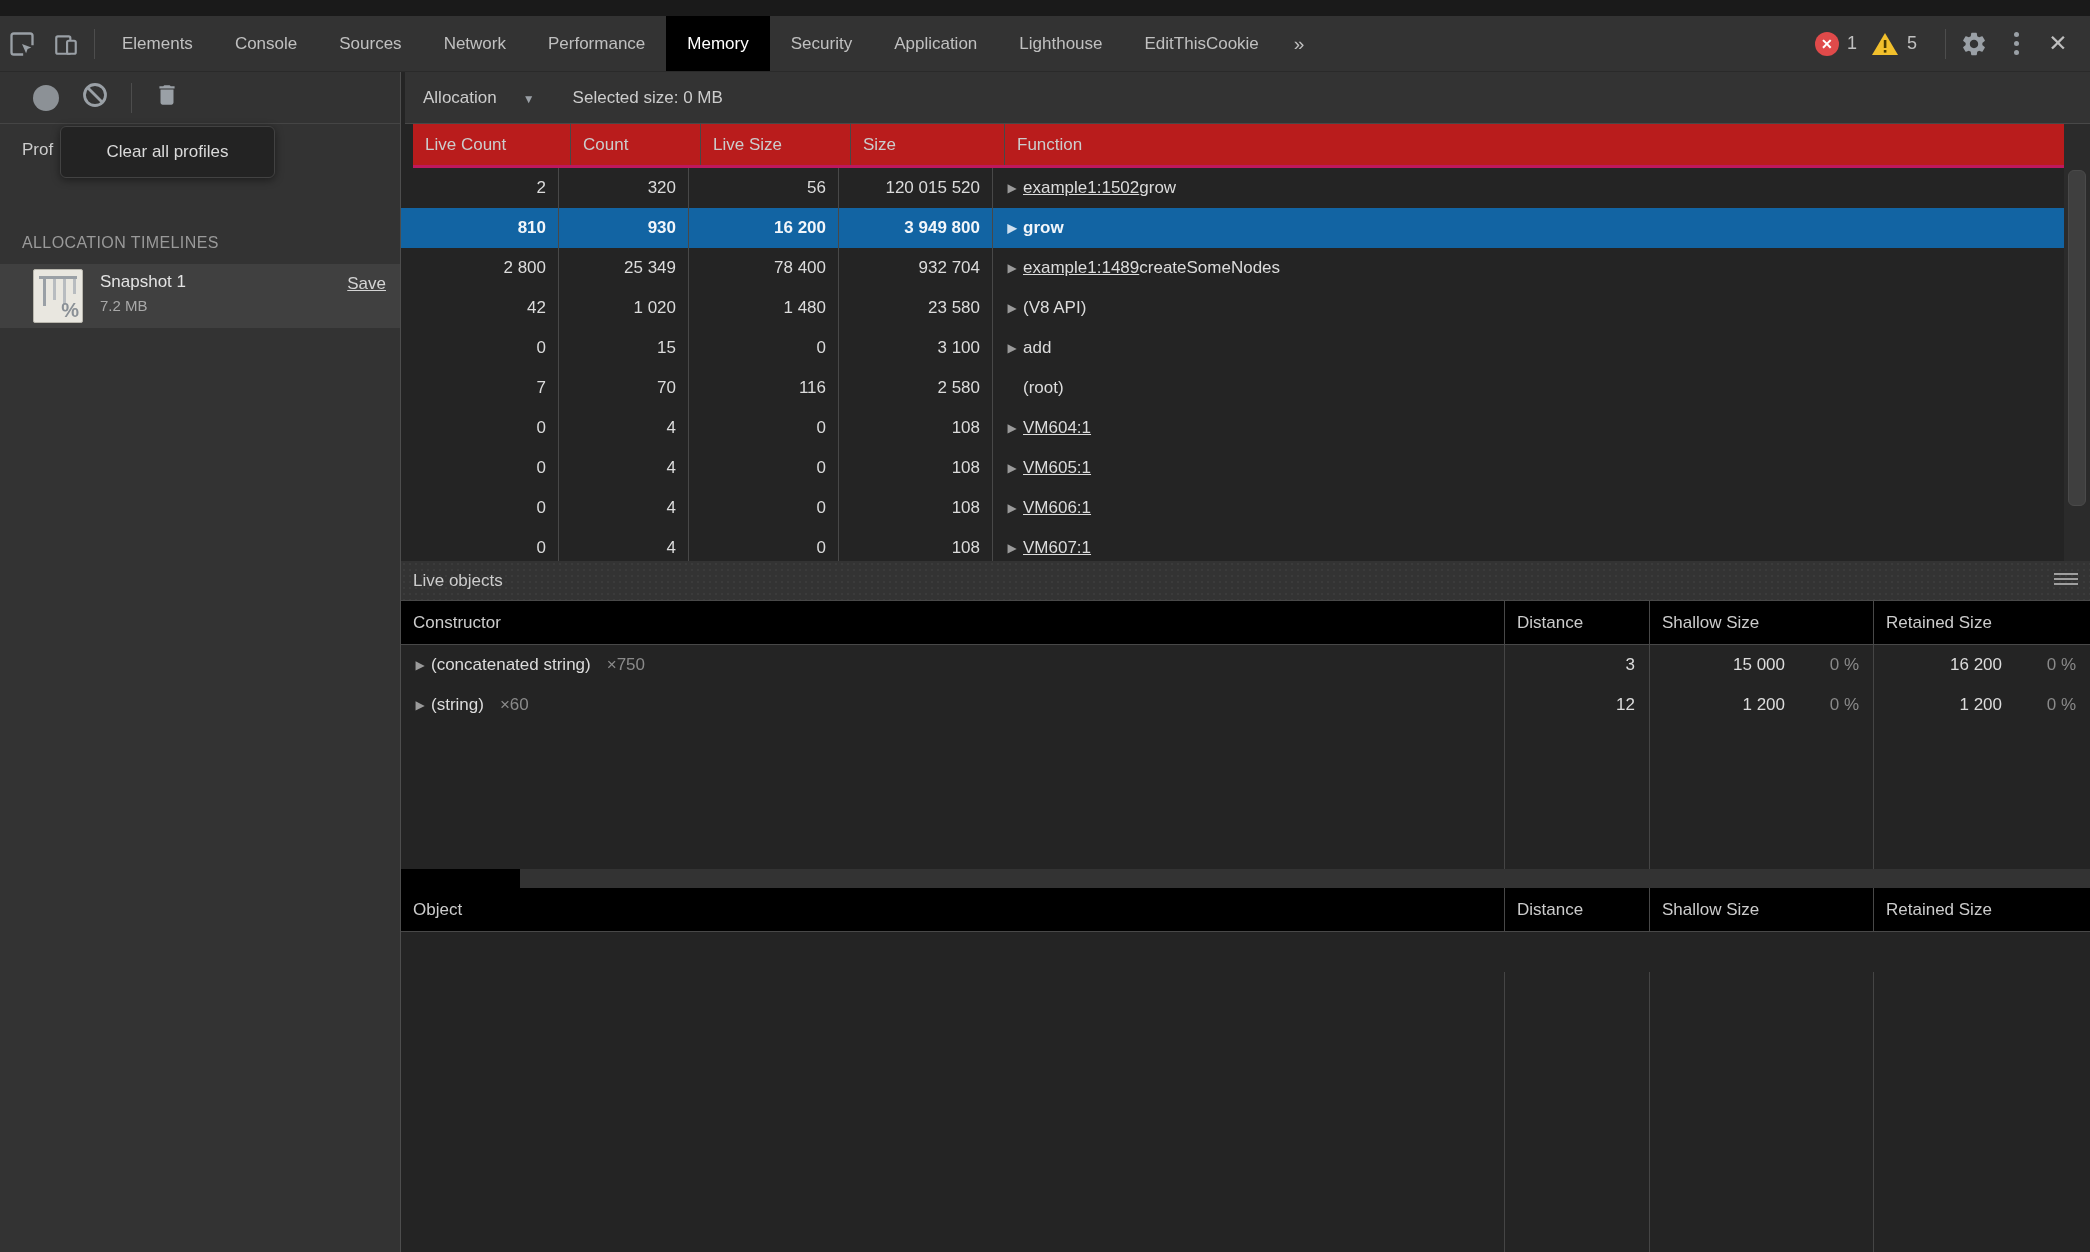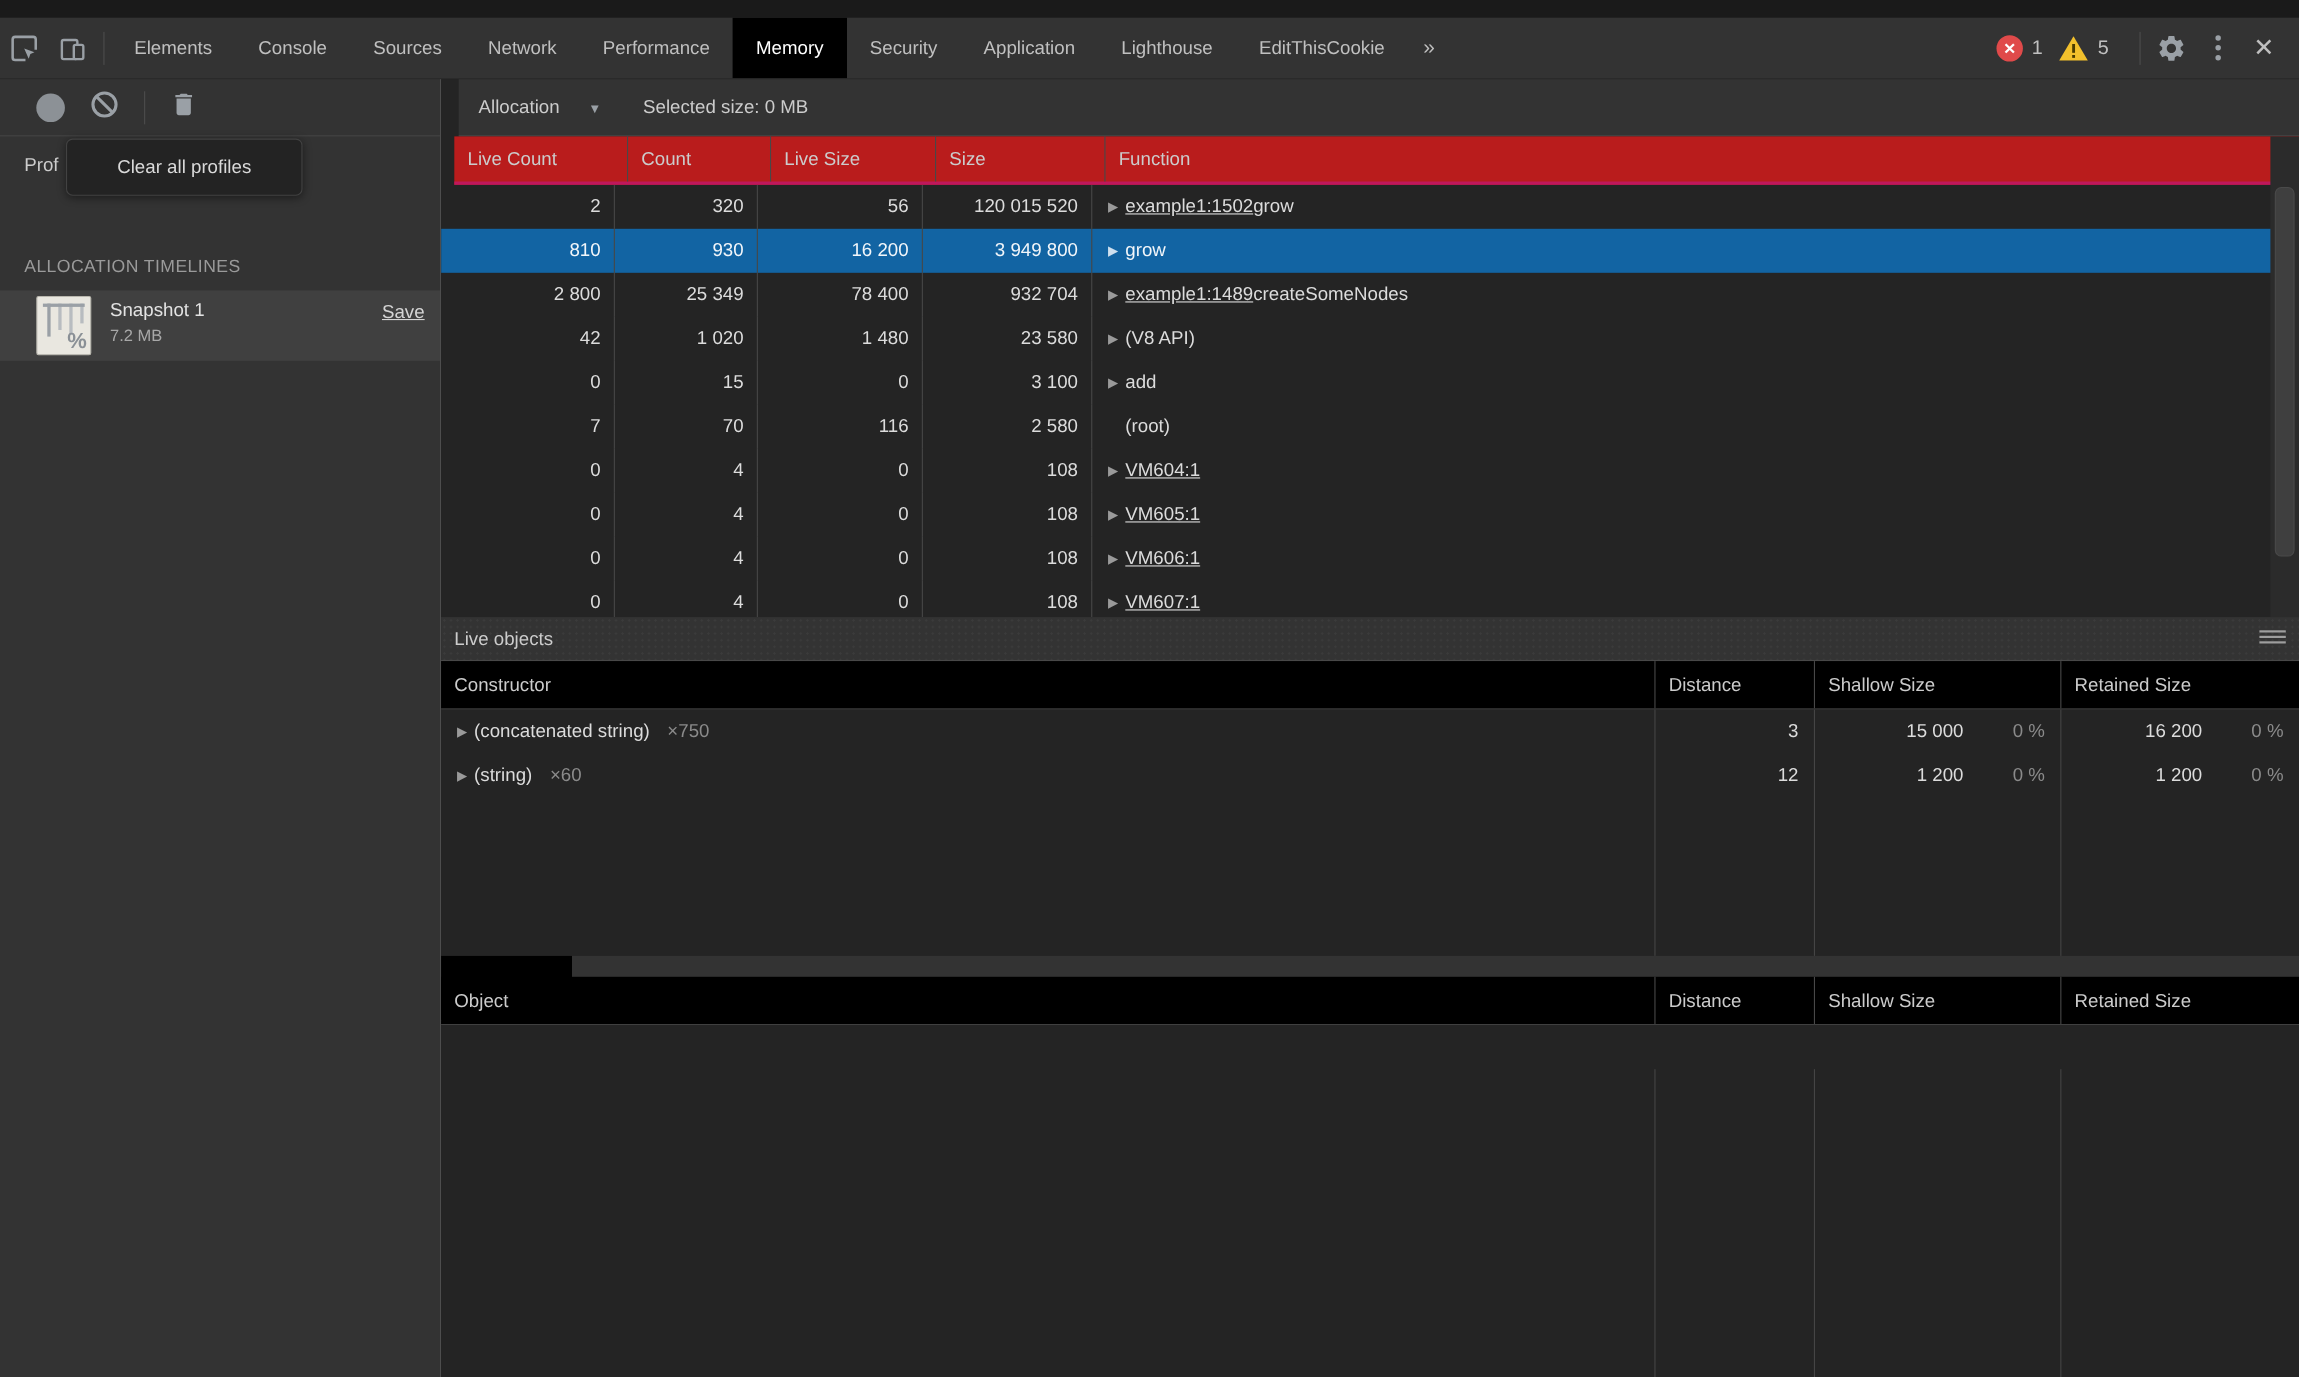--- a/index.html
+++ b/index.html
@@ -75,41 +75,41 @@
       linear-gradient(#b8bcc0,#b8bcc0) 34px 0/3px 60% no-repeat;
   }
   .snap-icon .pct { position:absolute; right:3px; bottom:0px; color:#8a9096; font-size:20px; font-weight:bold; }
   .snap-title { position:absolute; left:100px; top:8px; color:#e3e3e3; }
   .snap-size { position:absolute; left:100px; top:33px; color:#a8a8a8; font-size:15px; }
   .snap-save { position:absolute; right:14px; top:10px; color:#d4d4d4; text-decoration:underline; cursor:pointer; }
 
   
   .main { position:absolute; top:56px; left:401px; right:0; bottom:0; background:#242424; }
   .main-toolbar {
-    position:absolute; top:0; left:16px; right:0; height:52px; background:#333333;
+    position:absolute; top:0; left:4px; right:0; height:52px; background:#333333;
     border-bottom:1px solid #484848; display:flex; align-items:center; padding-left:18px; color:#cccccc;
   }
   .dd-arrow { color:#9aa0a6; font-size:12px; margin:2px 0 0 26px; }
   .sel-size { margin-left:38px; }
 
   
   .grid-header {
     position:absolute; top:52px; left:12px; right:0; height:44px; background:#b91c1c;
     display:grid; grid-template-columns:158px 130px 150px 154px 1fr;
     border-bottom:3px solid #be185d; color:#cccccc;
   }
   .grid-header > div { display:flex; align-items:center; padding-left:12px; border-right:1px solid #484848; cursor:pointer; }
   .grid-header > div:last-child { border-right:none; }
   .grid-body { position:absolute; top:96px; left:0; right:0; height:393px; overflow:hidden; }
   .grow { display:grid; grid-template-columns:158px 130px 150px 154px 1fr; height:40px; cursor:pointer; }
   .grow > div { display:flex; align-items:center; border-right:1px solid #484848; }
   .grow > div:last-child { border-right:none; }
   .grow .num { justify-content:flex-end; padding-right:12px; }
   .grow .fn { padding-left:8px; }
-  .grow.selected { background:#1264a3; color:#f2f6fa; }
+  .grow.selected { background:#1264a3; color:#f2f6fa;font-weight:bold; }
   .tri { display:inline-block; width:22px; color:#9a9a9a; font-size:12px; text-align:center; flex:none; }
   .grow.selected .tri { color:#cfe0ef; }
   .fn a { color:#dcdcdc; text-decoration:underline; cursor:pointer; }
   .fn a:empty, .fn span.rest:empty { display:none; }
   .scrollbar { position:absolute; top:52px; right:0; width:26px; height:437px; background:#2b2b2b; }
   .scroll-thumb { position:absolute; left:4px; right:4px; top:46px; height:336px; background:#3f3f3f; border:1px solid #4a4a4a; border-radius:6px; cursor:pointer; }
 
   
   .live-bar {
     position:absolute; top:489px; left:0; right:0; height:40px; background:#333333;

